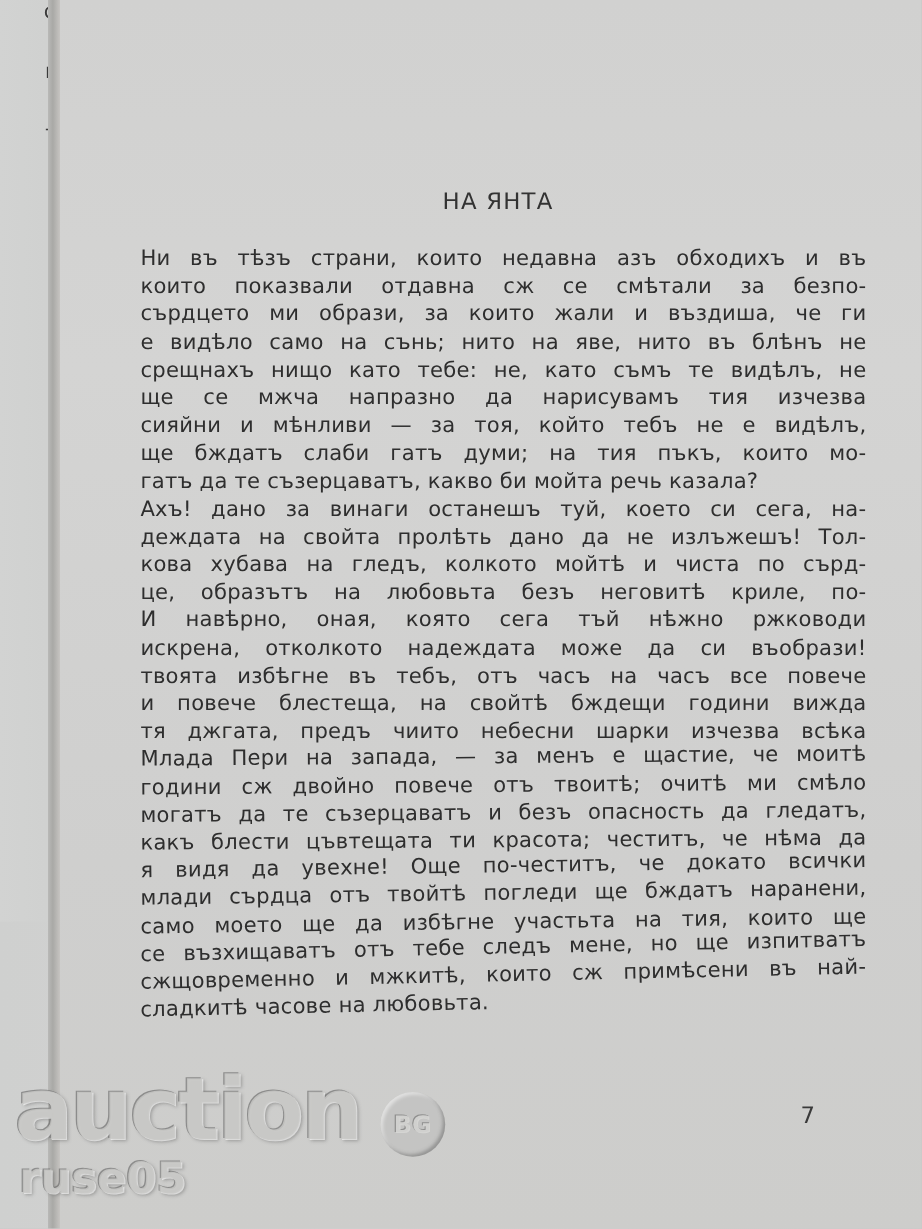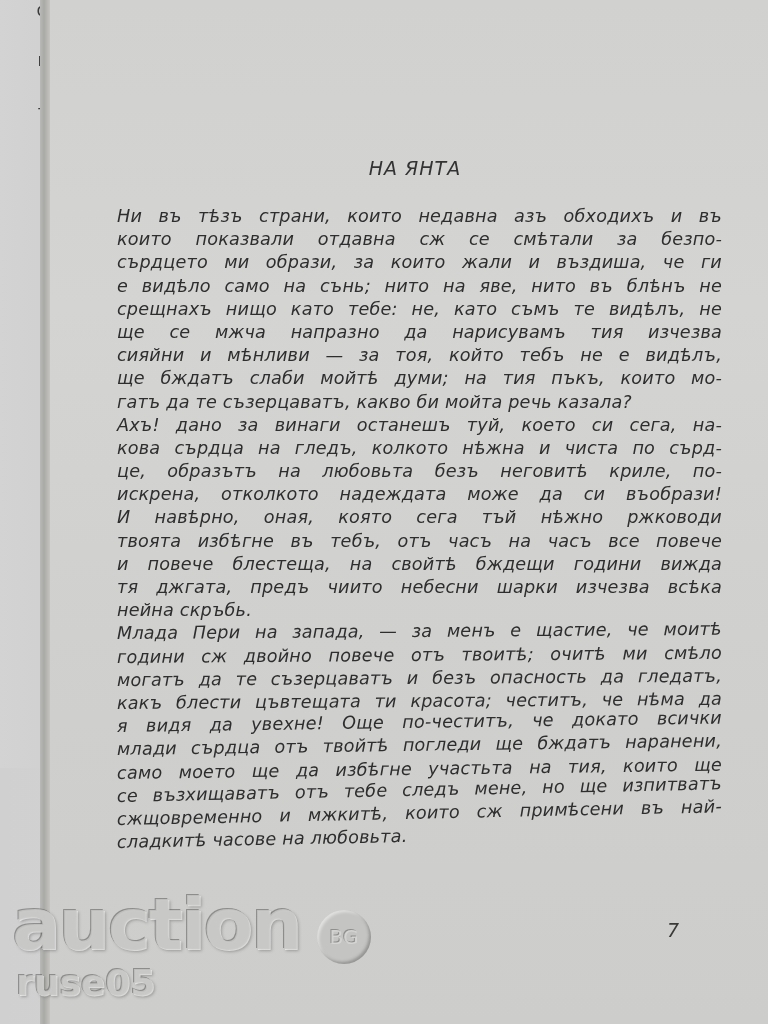--- a/index.html
+++ b/index.html
@@ -46,21 +46,20 @@
       background: linear-gradient(90deg, #b9b9b7 0%, #a9a9a6 40%, #c6c4c1 100%);
     }
     
     .page {
       position: absolute;
       left: 50px;
       top: 0;
       width: 718px;
       height: 1024px;
       background: linear-gradient(180deg, #d1d1d0 0%, #d4d4d3 30%, #cfcfce 70%, #cdcdcb 100%);
-      font-style: italic;
     }
     .title {
       position: absolute;
       left: 0;
       width: 718px;
       top: 157px;
       text-align: center;
       font-family: "DejaVu Sans", sans-serif;
       font-size: 19px;
       letter-spacing: 1px;
@@ -118,21 +117,21 @@
       position: absolute;
       left: 305px;
       top: 22px;
       width: 54px;
       height: 54px;
       border-radius: 50%;
       background: rgba(190,190,188,0.6);
       box-shadow: inset -2px -2px 3px rgba(90,90,90,0.45), inset 2px 2px 3px rgba(255,255,255,0.5);
       font-family: "DejaVu Sans", sans-serif;
       font-size: 20px;
-      font-weight: normal;
+      font-weight: bold;
       color: rgba(215,215,213,0.9);
       text-align: center;
       line-height: 54px;
       text-shadow: -1px -1px 0 rgba(90,90,90,0.5);
     }
     .wm-user {
       font-family: "DejaVu Sans", sans-serif;
       font-weight: bold;
       font-size: 36px;
       color: rgba(200,200,198,0.85);
@@ -170,31 +169,31 @@
     <div class="title">НА ЯНТА</div>
 
     <div class="text-block" id="text-block">
         <div class="line">Ни въ тѣзъ страни, които недавна азъ обходихъ и въ</div>
         <div class="line">които показвали отдавна сж се смѣтали за безпо-</div>
         <div class="line">сърдцето ми образи, за които жали и въздиша, че ги</div>
         <div class="line">е видѣло само на сънь; нито на яве, нито въ блѣнъ не</div>
         <div class="line">срещнахъ нищо като тебе: не, като съмъ те видѣлъ, не</div>
         <div class="line">ще се мжча напразно да нарисувамъ тия изчезва</div>
         <div class="line">сияйни и мѣнливи — за тоя, който тебъ не е видѣлъ,</div>
-        <div class="line">ще бждатъ слаби мойтѣ думи; на тия пъкъ, които мо-</div>
+        <div class="line">ще бждатъ слаби гатъ думи; на тия пъкъ, които мо-</div>
         <div class="line last">гатъ да те съзерцаватъ, какво би мойта речь казала?</div>
         <div class="line">Ахъ! дано за винаги останешъ туй, което си сега, на-</div>
-        <div class="line">кова сърдца на гледъ, колкото нѣжна и чиста по сърд-</div>
+        <div class="line">деждата на свойта пролѣть дано да не излъжешъ! Тол-</div>
+        <div class="line">кова хубава на гледъ, колкото мойтѣ и чиста по сърд-</div>
         <div class="line">це, образътъ на любовьта безъ неговитѣ криле, по-</div>
+        <div class="line">И навѣрно, оная, която сега тъй нѣжно ржководи</div>
         <div class="line">искрена, отколкото надеждата може да си въобрази!</div>
-        <div class="line">И навѣрно, оная, която сега тъй нѣжно ржководи</div>
         <div class="line">твоята избѣгне въ тебъ, отъ часъ на часъ все повече</div>
         <div class="line">и повече блестеща, на свойтѣ бждещи години вижда</div>
         <div class="line">тя джгата, предъ чиито небесни шарки изчезва всѣка</div>
-        <div class="line last">нейна скръбь.</div>
         <div class="line tilt1">Млада Пери на запада, — за менъ е щастие, че моитѣ</div>
         <div class="line tilt1">години сж двойно повече отъ твоитѣ; очитѣ ми смѣло</div>
         <div class="line tilt1">могатъ да те съзерцаватъ и безъ опасность да гледатъ,</div>
         <div class="line tilt1">какъ блести цъвтещата ти красота; честитъ, че нѣма да</div>
         <div class="line tilt2">я видя да увехне! Още по-честитъ, че докато всички</div>
         <div class="line tilt2">млади сърдца отъ твойтѣ погледи ще бждатъ наранени,</div>
         <div class="line tilt2">само моето ще да избѣгне участьта на тия, които ще</div>
         <div class="line tilt3">се възхищаватъ отъ тебе следъ мене, но ще изпитватъ</div>
         <div class="line tilt3">сжщовременно и мжкитѣ, които сж примѣсени въ най-</div>
         <div class="line last tilt3">сладкитѣ часове на любовьта.</div>

